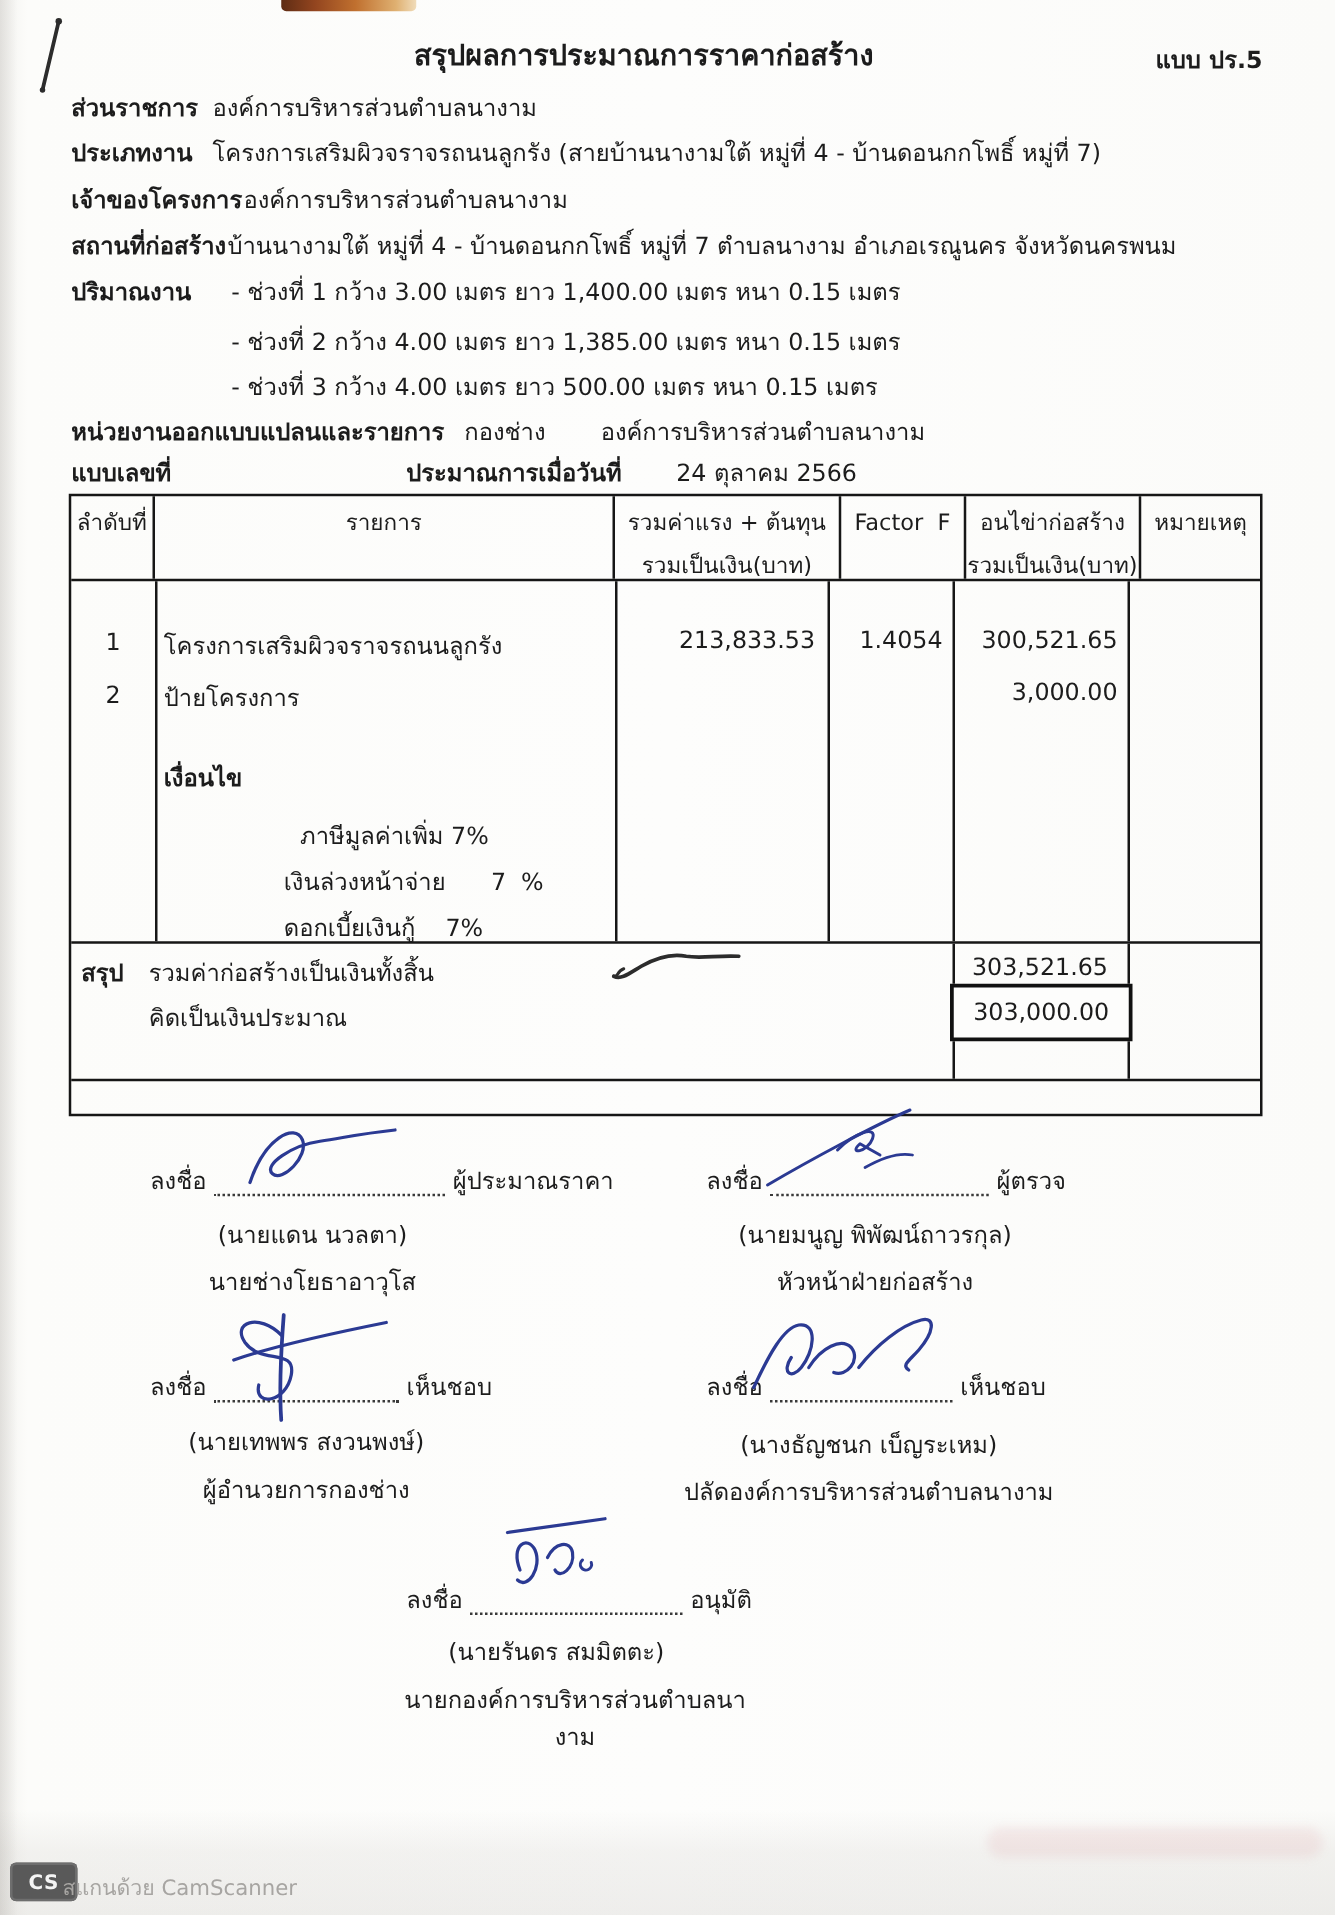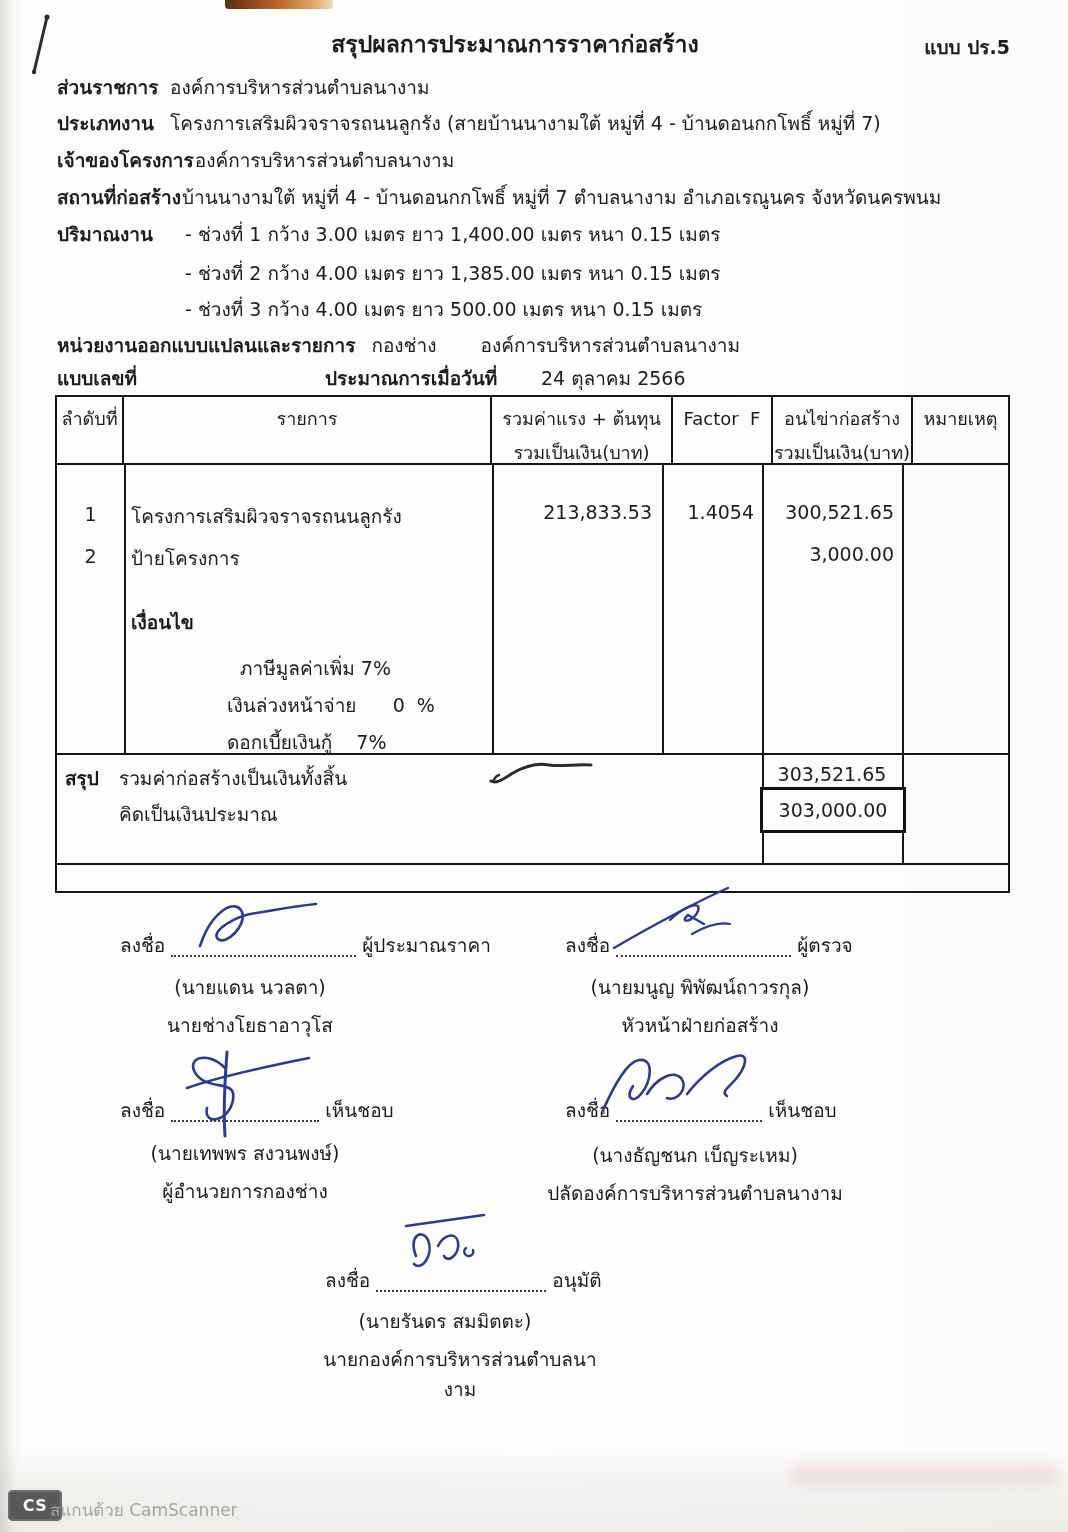--- a/index.html
+++ b/index.html
@@ -124,21 +124,21 @@
       <div class="abs num" style="left:435px;top:36px;width:160px;font-size:19px;">213,833.53</div>
       <div class="abs num" style="left:605px;top:36px;width:92px;font-size:19px;">1.4054</div>
       <div class="abs num" style="left:705px;top:36px;width:132px;font-size:19px;">300,521.65</div>
 
       <div class="abs" style="left:0;top:80px;width:67px;text-align:center;font-size:19px;">2</div>
       <div class="abs" style="left:74px;top:78px;font-size:19px;">ป้ายโครงการ</div>
       <div class="abs num" style="left:705px;top:78px;width:132px;font-size:19px;">3,000.00</div>
 
       <div class="abs bold" style="left:74px;top:142px;font-size:19px;">เงื่อนไข</div>
       <div class="abs pre" style="left:170px;top:188px;font-size:19px;margin-left:13px;">ภาษีมูลค่าเพิ่ม 7%</div>
-      <div class="abs pre" style="left:170px;top:225px;font-size:19px;">เงินล่วงหน้าจ่าย      0  %</div>
+      <div class="abs pre" style="left:170px;top:225px;font-size:19px;">เงินล่วงหน้าจ่าย      7  %</div>
       <div class="abs pre" style="left:170px;top:262px;font-size:19px;">ดอกเบี้ยเงินกู้    7%</div>
     </div>
 
     <div class="tsum">
       <div class="vline" style="left:705px;height:108px;"></div>
       <div class="vline" style="left:845px;height:108px;"></div>
       <div class="abs bold" style="left:8px;top:8px;font-size:19px;">สรุป</div>
       <div class="abs" style="left:62px;top:8px;font-size:19px;">รวมค่าก่อสร้างเป็นเงินทั้งสิ้น</div>
       <div class="abs" style="left:705px;top:8px;width:140px;text-align:center;font-size:19px;">303,521.65</div>
       <div class="abs" style="left:62px;top:44px;font-size:19px;">คิดเป็นเงินประมาณ</div>

